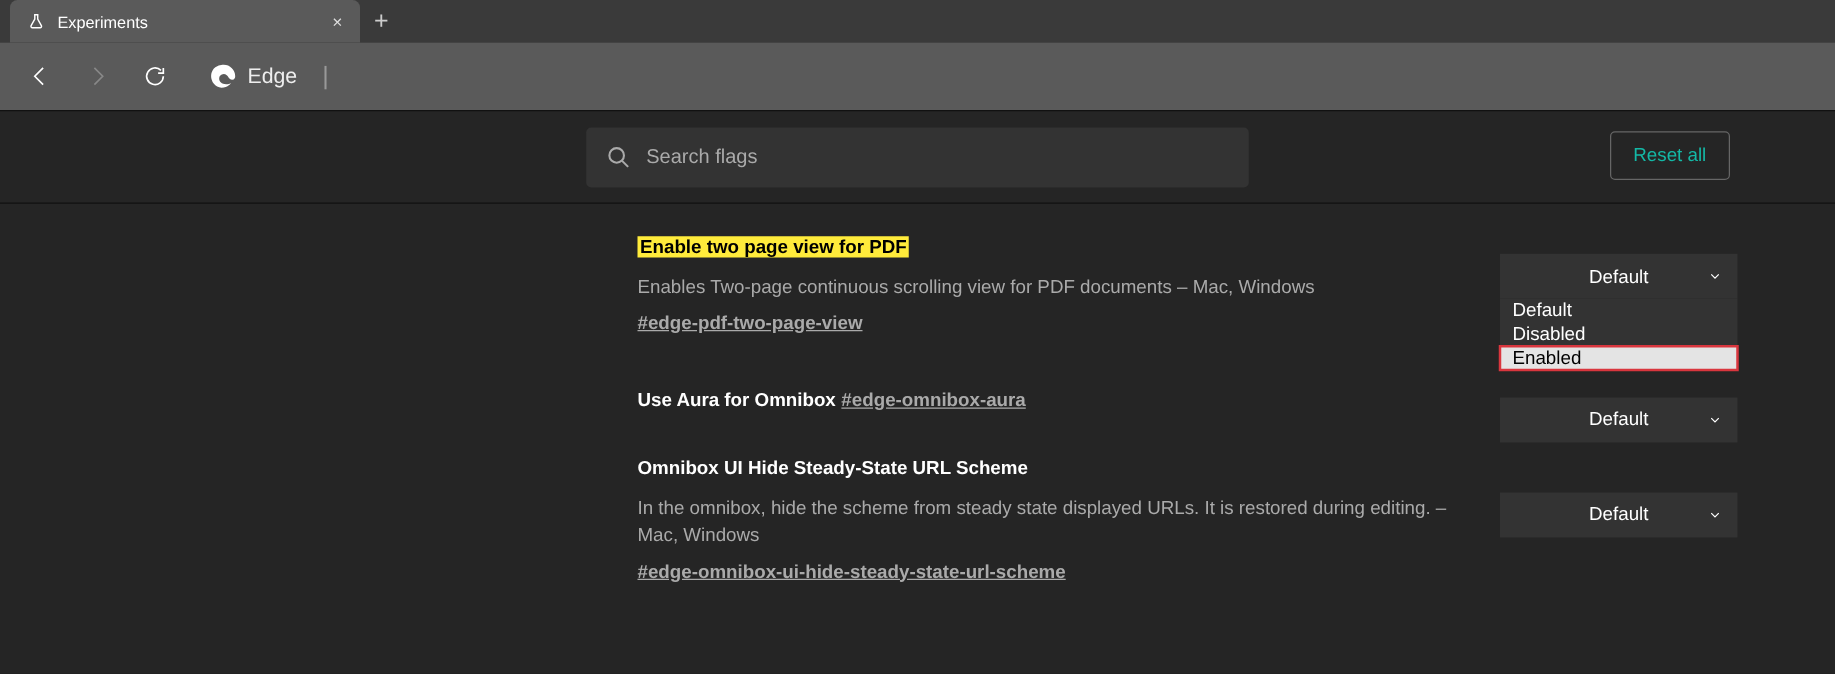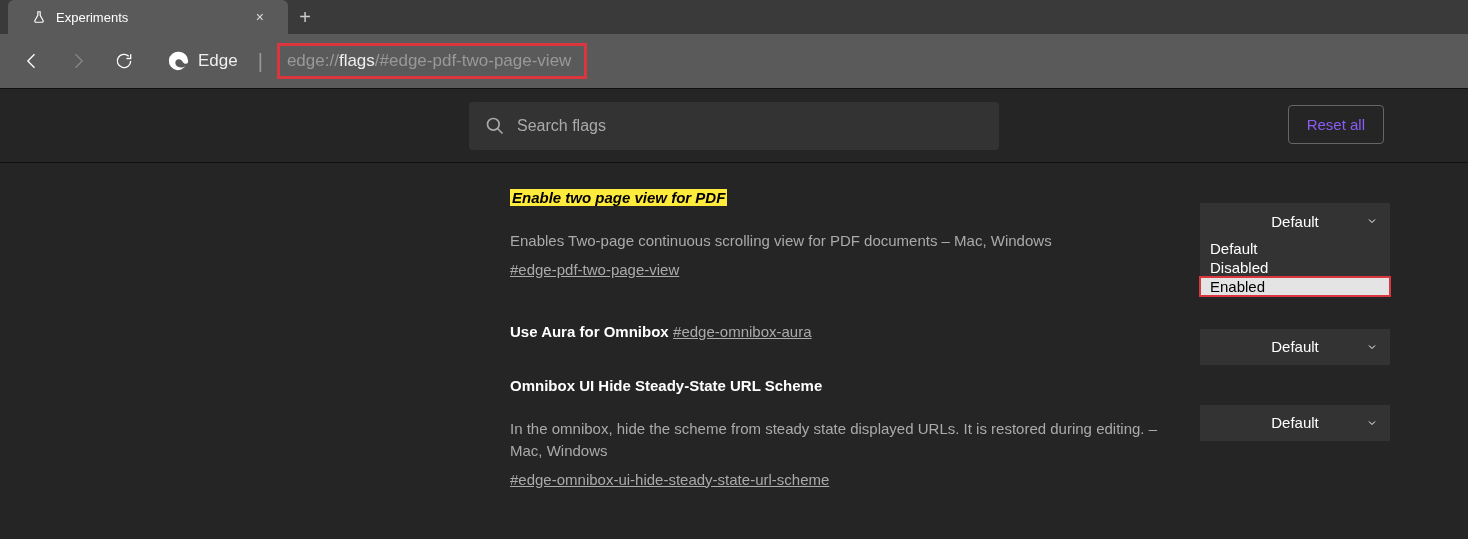--- a/index.html
+++ b/index.html
@@ -1,20 +1,20 @@
 <!DOCTYPE html>
 <html><head>
 <meta charset="utf-8">
 <style>
   * { margin: 0; padding: 0; box-sizing: border-box; font-family: "Segoe UI", Arial, sans-serif; }
   body { background: #1f1f1f; color: #ccc; width: 1468px; height: 539px; overflow: hidden; }
 
   
   .tabstrip { height: 34px; background: #3a3a3a; display: flex; align-items: flex-end; padding-left: 8px; }
-  .tab { display: flex; align-items: center; gap: 10px; background: #5a5a5a; color: #fff; height: 34px; padding: 0 24px; border-radius: 6px 6px 0 0; min-width: 280px; font-size: 13px; }
+  .tab { display: flex; align-items: center; gap: 10px; background: #5a5a5a; color: #fff; height: 34px; padding: 0 14px; border-radius: 6px 6px 0 0; min-width: 280px; font-size: 13px; }
   .tab .flask { width: 14px; height: 14px; }
   .tab .close { margin-left: auto; font-size: 14px; color: #ddd; cursor: pointer; }
   .newtab { width: 34px; height: 34px; display: flex; align-items: center; justify-content: center; color: #ccc; font-size: 20px; cursor: pointer; }
 
   
   .toolbar { height: 54px; background: #5a5a5a; display: flex; align-items: center; padding: 13px 12px; gap: 6px; }
   .navbtn { width: 40px; height: 40px; display: flex; align-items: center; justify-content: center; cursor: pointer; }
   .navbtn.disabled svg path { stroke: #888; }
   .navbtn svg path, .navbtn svg polyline { stroke: #fff; }
   .addr-wrap { flex: 1; display: flex; align-items: center; margin-left: 18px; }
@@ -23,29 +23,29 @@
   .addr-box { position: relative; padding: 4px 10px; font-size: 17px; color: #999; }
   .addr-box .highlight-red { position: absolute; left: 0; top: -4px; right: -6px; bottom: -4px; border: 3px solid #d9363e; pointer-events: none; }
   .addr-box .seg-host { color: #eee; }
 
   
   .page { background: #252525; height: calc(539px - 34px - 54px); border-top: 1px solid #111; position: relative; }
   .topbar { display: flex; align-items: center; justify-content: center; height: 74px; border-bottom: 1px solid #111; position: relative; }
   .search { width: 530px; height: 48px; background: #333; border-radius: 4px; display: flex; align-items: center; padding: 0 16px; gap: 12px; }
   .search input { flex: 1; background: transparent; border: 0; outline: 0; color: #eab308; font-size: 16px; }
   .search input::placeholder { color: #aaa; }
-  .reset { position: absolute; right: 84px; top: 16px; border: 1px solid #666; color: #8b5cf6; background: transparent; padding: 10px 18px; border-radius: 4px; font-size: 15px; cursor: pointer; }
+  .reset { position: absolute; right: 84px; top: 16px; border: 1px solid #666; color: #14b8a6; background: transparent; padding: 10px 18px; border-radius: 4px; font-size: 15px; cursor: pointer; }
 
   
   .content { width: 880px; margin-left: 510px; padding-top: 26px; position: relative; }
   .flag { position: relative; margin-bottom: 36px; padding-right: 210px; }
   .flag .title { font-size: 15px; font-weight: 600; color: #fff; }
-  .flag .title.hl { background: #ffeb3b; color: #000; display: inline; padding: 0 2px; font-style: italic; }
-  .flag .desc { font-size: 15px; color: #aaa; margin-top: 23px; line-height: 1.5; }
-  .flag .anchor { font-size: 15px; color: #aaa; text-decoration: underline; margin-top: 8px; display: inline-block; cursor: pointer; }
+  .flag .title.hl { background: #ffeb3b; color: #000; display: inline; padding: 0 2px; }
+  .flag .desc { font-size: 15px; color: #aaa; margin-top: 12px; line-height: 1.5; }
+  .flag .anchor { font-size: 15px; color: #aaa; text-decoration: underline; margin-top: 8px; display: inline-block; cursor: pointer; font-weight: bold; }
   .select { position: absolute; right: 0; width: 190px; height: 36px; background: #333; color: #fff; display: flex; align-items: center; justify-content: center; font-size: 15px; cursor: pointer; }
   .select .chev { position: absolute; right: 12px; }
   .sel0 { top: 14px; }
   .sel1 { top: 14px; }
   .sel2 { top: 28px; }
   .dropdown { position: absolute; right: 0; top: 50px; width: 190px; background: #333; z-index: 5; }
   .dropdown .opt { padding: 1px 10px; font-size: 15px; color: #fff; cursor: pointer; }
   .dropdown .opt.sel { background: #e4e4e4; color: #000; outline: 2px solid #d9363e; outline-offset: -1px; }
 
   svg { display: block; }
@@ -84,24 +84,20 @@
   </div>
   <div class="addr-wrap">
     <div class="edge-pill">
       <span>
         <svg width="22" height="22" viewBox="0 0 24 24" fill="#fff">
             <path d="M12 2a10 10 0 0 1 10 10c0 1.5-.6 3-2.6 3-3.6 0-3.4-5-7.4-5-2.6 0-4 1.9-4 4 0 2.7 2.3 5 6 5 1.9 0 3.4-.6 4.6-1.4-.1.1-2.8 4.4-8.6 4.4A10 10 0 0 1 12 2z"></path>
           </svg>
       </span>
       <span>Edge</span>
       <span class="sep">|</span>
-    </div>
-    <div class="addr-box">
-      <span class="highlight-red"></span>
-      <span>edge://</span><span class="seg-host">flags</span><span>/#edge-pdf-two-page-view</span>
     </div>
   </div>
 </div>
 
 <div class="page">
   <div class="topbar">
     <div class="search">
       <span>
         <svg width="20" height="20" viewBox="0 0 24 24" fill="none" stroke="#aaa" stroke-width="2">
             <circle cx="10" cy="10" r="7"></circle>

